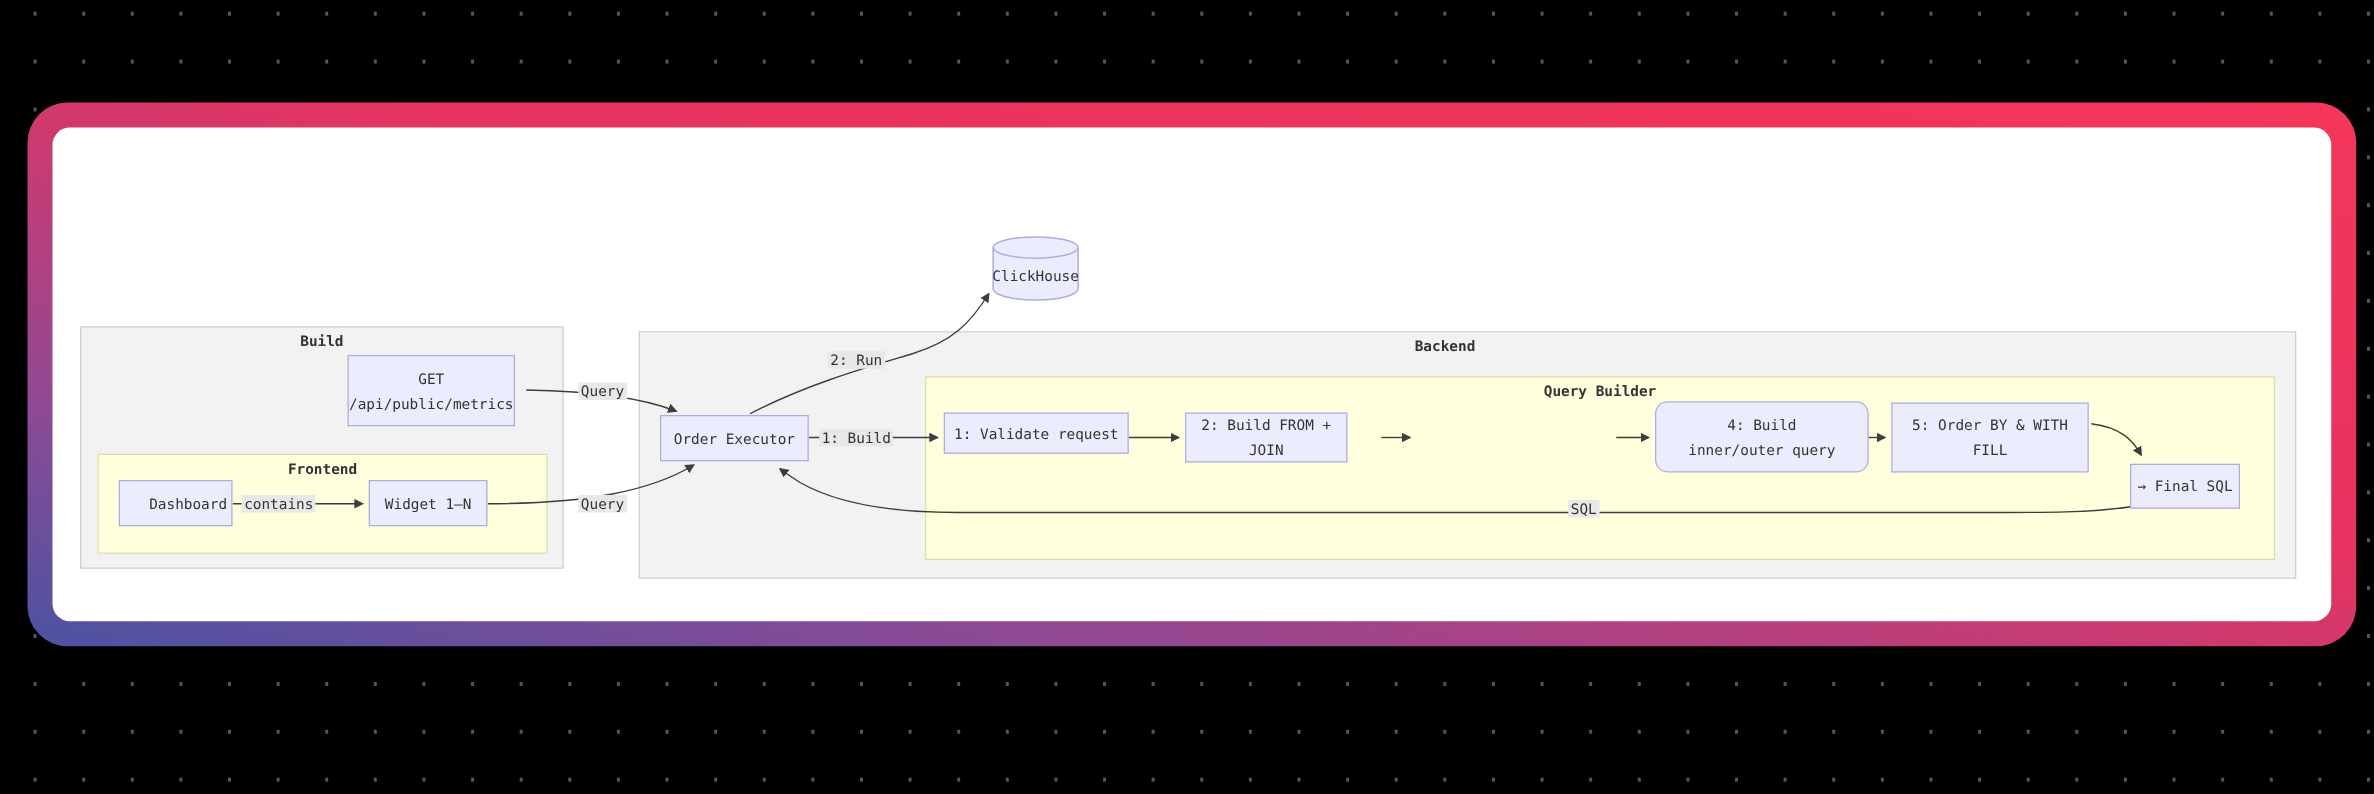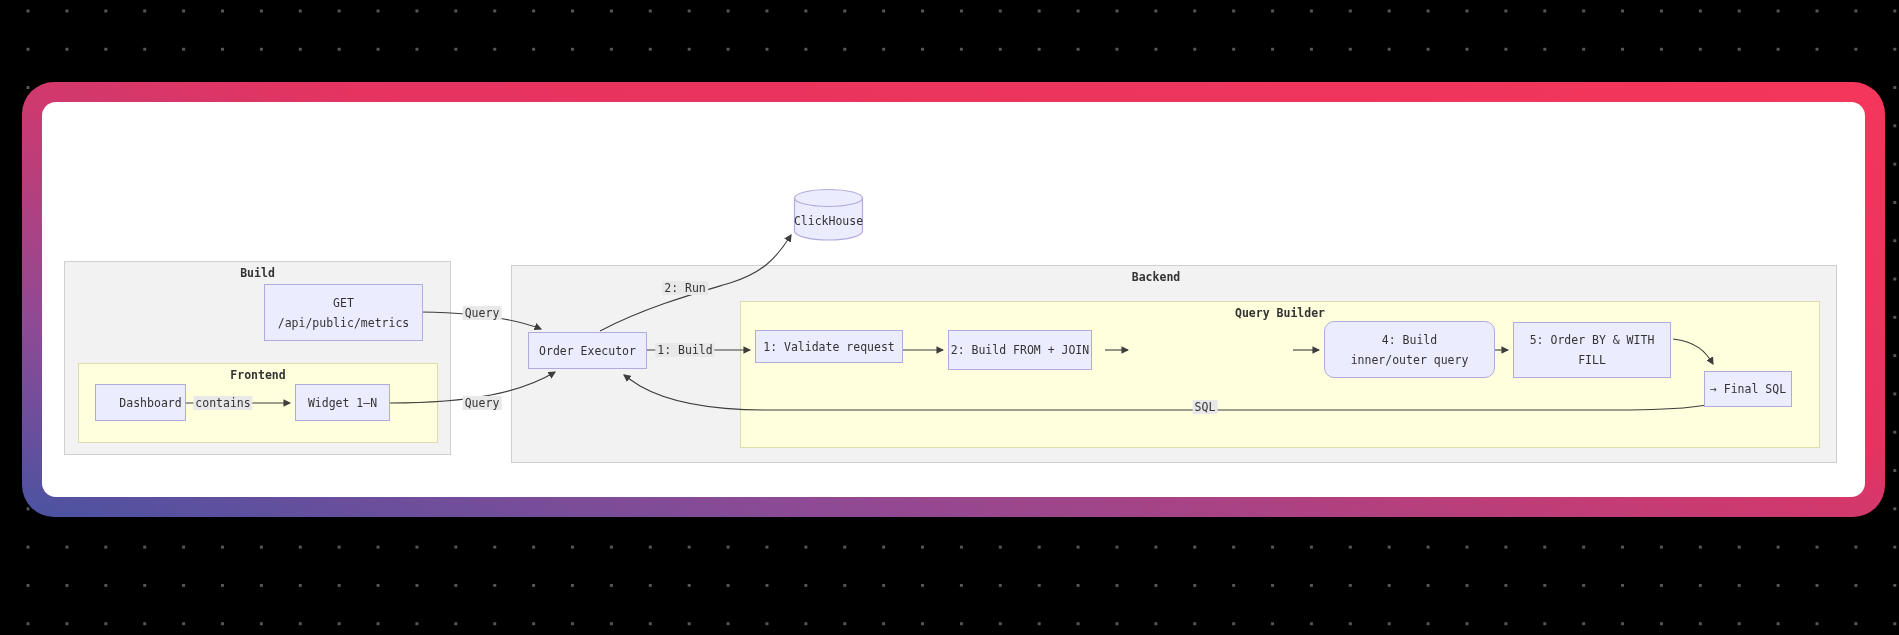--- a/index.html
+++ b/index.html
@@ -85,32 +85,32 @@
     <path class="e" d="M 647 350 L 750 350" marker-end="url(#arrow)"></path>
     <path class="e" d="M 600 331 C 648 306, 700 292, 730 283 C 762 273, 776 259, 791 235" marker-end="url(#arrow)"></path>
     <path class="e" d="M 903 350 L 943 350" marker-end="url(#arrow)"></path>
     <path class="e" d="M 1105 350 L 1128 350" marker-end="url(#arrow)"></path>
     <path class="e" d="M 1293 350 L 1319 350" marker-end="url(#arrow)"></path>
     <path class="e" d="M 1483 350 L 1508 350" marker-end="url(#arrow)"></path>
     <path class="e" d="M 1673 339 C 1697 342, 1706 352, 1713 364" marker-end="url(#arrow)"></path>
     <path class="e" d="M 1707 405 C 1672 411, 1620 410, 1560 410 L 766 410 C 712 410, 668 402, 640 386 C 632 381, 628 378, 624 375" marker-end="url(#arrow)"></path>
   </svg>
 
-  <div class="node" style="left:264px; top:284px; width:159px; height:57px;">GET
+  <div class="node" style="left:278px; top:284px; width:134px; height:57px;">GET
 /api/public/metrics</div>
 
   <div class="node" style="left:95px; top:384px; width:91px; height:37px;padding-left:20px;">Dashboard</div>
 
   <div class="node" style="left:295px; top:384px; width:95px; height:37px;">Widget 1–N</div>
 
   <div class="node" style="left:528px; top:332px; width:119px; height:37px;">Order Executor</div>
 
   <div class="node" style="left:755px; top:330px; width:148px; height:33px;">1: Validate request</div>
 
-  <div class="node" style="left:948px; top:330px; width:144px; height:40px;">2: Build FROM + JOIN</div>
+  <div class="node" style="left:948px; top:330px; width:130px; height:40px;">2: Build FROM + JOIN</div>
 
 
   <div class="node" style="left:1324px; top:321px; width:171px; height:57px;border-radius:10px;">4: Build
 inner/outer query</div>
 
   <div class="node" style="left:1513px; top:322px; width:158px; height:56px;">5: Order BY &amp; WITH
 FILL</div>
 
   <div class="node" style="left:1704px; top:371px; width:88px; height:36px;">→ Final SQL</div>
 
@@ -120,15 +120,15 @@
       <ellipse cx="35.5" cy="10" rx="34" ry="8.5" fill="#ECECFF" stroke="#b1abdd" stroke-width="1.2"></ellipse>
     </svg>
     <div class="cyl-label">ClickHouse</div>
   </div>
 
   <div class="edge-label" style="left:482px; top:313px;">Query</div>
   <div class="edge-label" style="left:482px; top:403px;">Query</div>
   <div class="edge-label" style="left:223px; top:403px;">contains</div>
   <div class="edge-label" style="left:685px; top:350px;">1: Build</div>
   <div class="edge-label" style="left:685px; top:288px;">2: Run</div>
-  <div class="edge-label" style="left:1205px; top:407px;">SQL</div>
+  <div class="edge-label" style="left:1267px; top:407px;">SQL</div>
 
 </div>
 
 </body></html>

